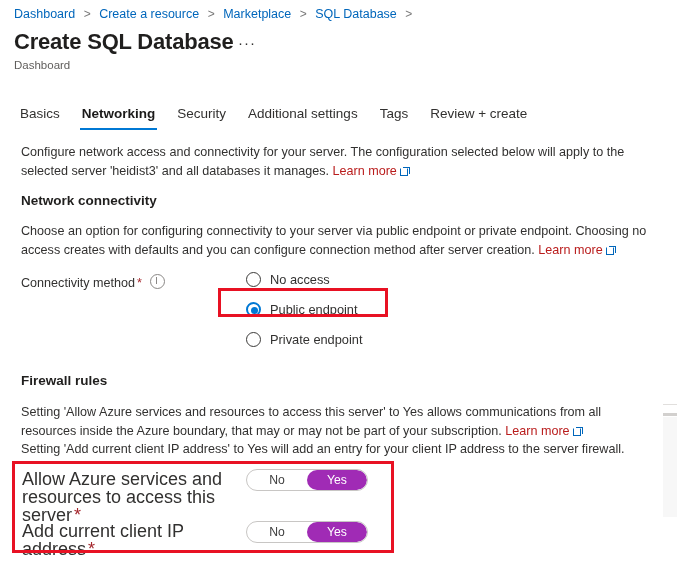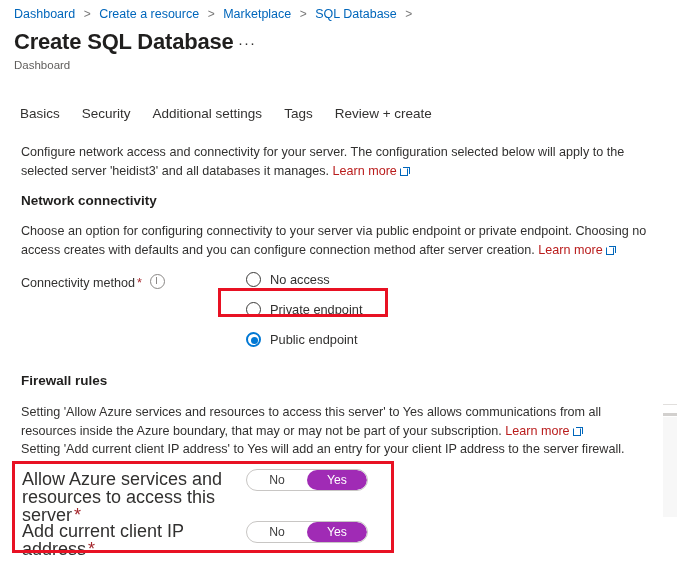--- a/index.html
+++ b/index.html
@@ -343,20 +343,21 @@
   <span class="crumb">SQL Database</span>
   <span class="crumb-sep">&gt;</span>
 </div>
 
 <div class="page-title">Create SQL Database</div>
 <div class="ellipsis-btn">···</div>
 <div class="publisher">Dashboard</div>
 
 <div class="tabs">
   <div class="tab">Basics</div>
+  <div class="tab active">Networking</div>
   <div class="tab">Security</div>
   <div class="tab">Additional settings</div>
   <div class="tab">Tags</div>
   <div class="tab">Review + create</div>
 </div>
 
 <div class="para" id="desc-networking">
   <span>Configure network access and connectivity for your server. The configuration selected below will apply to the selected</span>
   <span>server 'heidist3' and all databases it manages.</span>
   <a class="learn"><span>Learn more</span><span class="ext-ico"></span></a>
@@ -373,26 +374,26 @@
 <div class="field-label">
   <span>Connectivity method</span><span class="req">*</span><span class="info-ico"></span>
 </div>
 
 <div class="radio-group">
   <div class="radio-row">
     <span class="radio"></span>
     <span class="radio-label">No access</span>
   </div>
   <div class="radio-row">
+    <span class="radio checked"></span>
+    <span class="radio-label">Public endpoint</span>
+  </div>
+  <div class="radio-row">
     <span class="radio"></span>
     <span class="radio-label">Private endpoint</span>
-  </div>
-  <div class="radio-row">
-    <span class="radio checked"></span>
-    <span class="radio-label">Public endpoint</span>
   </div>
 </div>
 
 <div class="annot" id="annot-public-endpoint"></div>
 
 <div class="section-head" id="head-firewall">Firewall rules</div>
 
 <div class="para" id="desc-firewall">
   <span>Setting 'Allow Azure services and resources to access this server' to Yes allows communications from all resources inside</span>
   <span>the Azure boundary, that may or may not be part of your subscription.</span>

